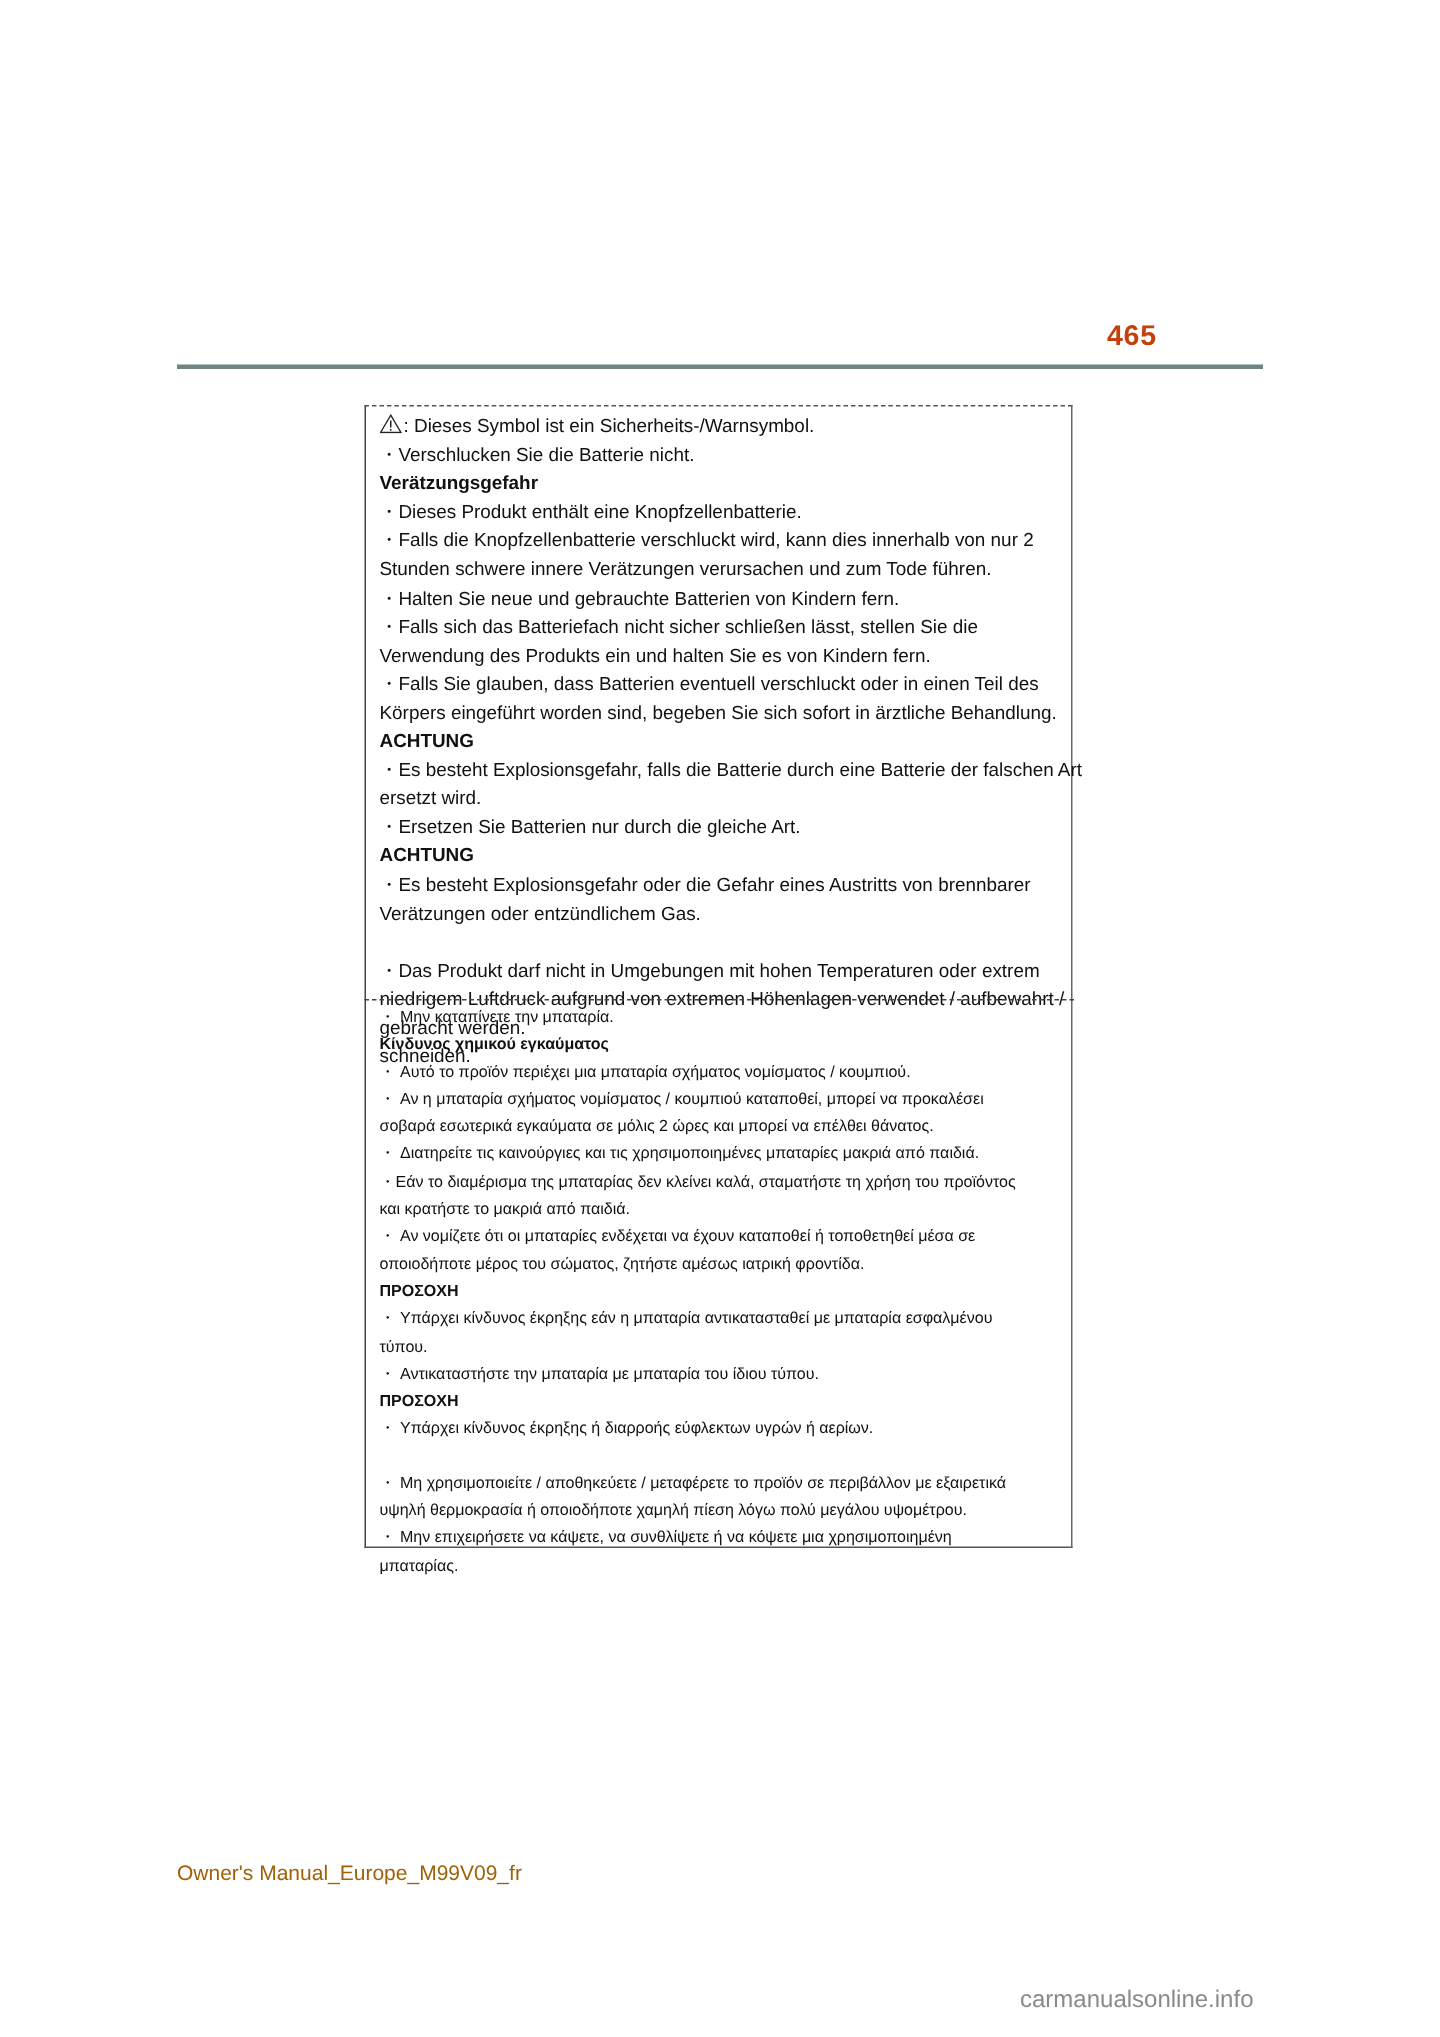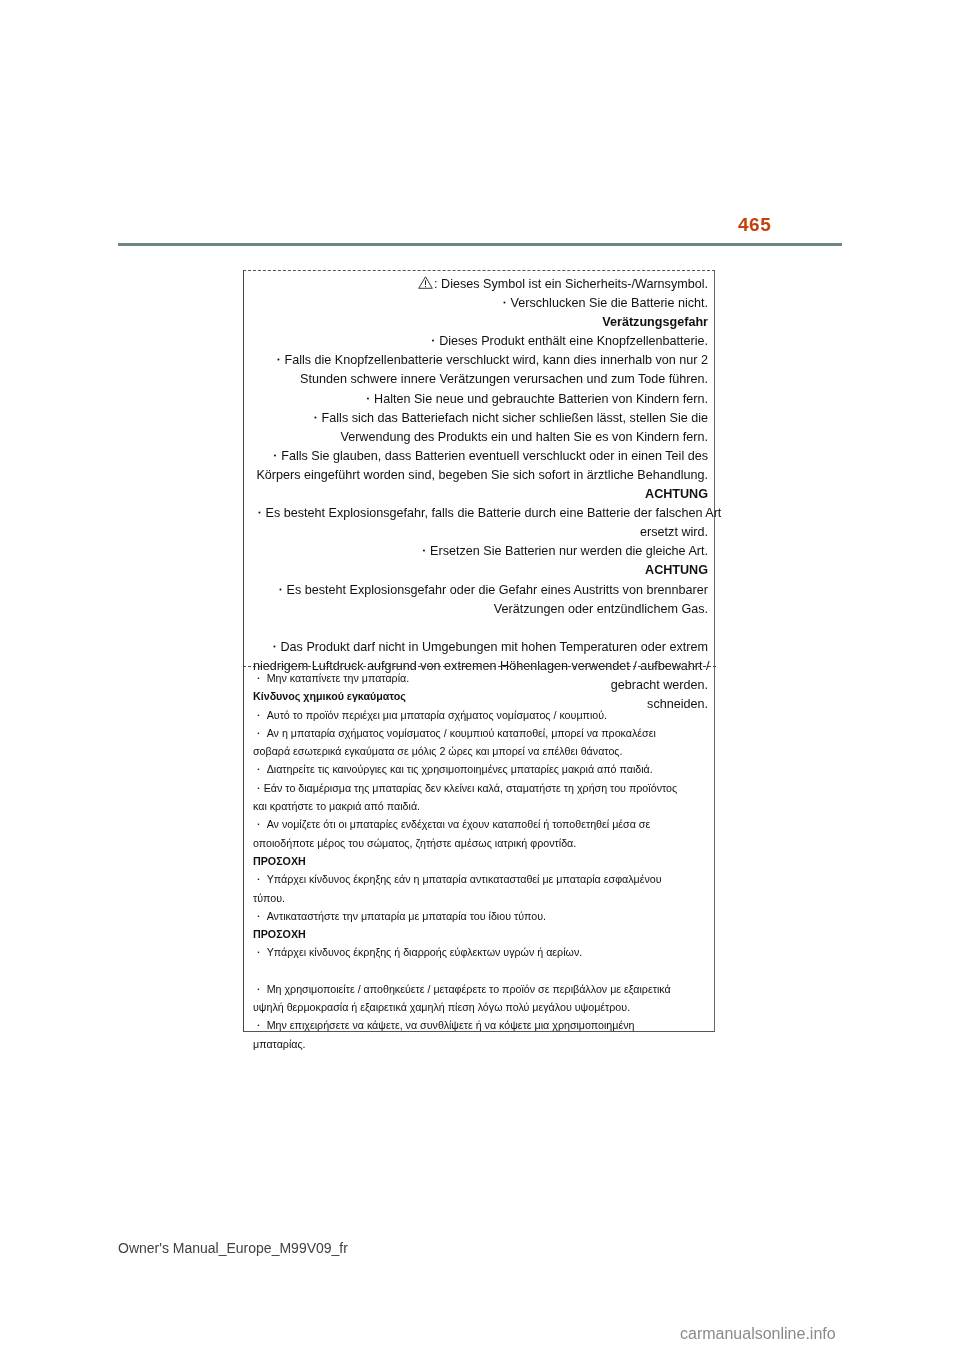--- a/index.html
+++ b/index.html
@@ -48,21 +48,20 @@
       position: absolute;
       left: 0;
       right: 0;
       padding: 0 6px 0 9px;
       box-sizing: border-box;
     }
     .section-de {
       top: 4px;
       font-size: 12.6px;
       line-height: 19.1px;
-      text-align: right;
     }
     .section-el {
       top: 398px;
       font-size: 10.7px;
       line-height: 18.3px;
     }
     .divider {
       position: absolute;
       left: -1px;
       right: -2px;
@@ -89,21 +88,21 @@
       width: 15px;
       height: 13px;
       vertical-align: -1px;
       margin-right: 1px;
     }
     .footer-text {
       position: absolute;
       left: 118px;
       top: 1240px;
       font-size: 14px;
-      color: #404040;
+      color: #a16207;
     }
     .watermark {
       position: absolute;
       left: 680px;
       top: 1325px;
       font-size: 16px;
       color: #8a8a8a;
     }
   </style>
 </head>
@@ -126,21 +125,21 @@
     <span class="line">・Falls die Knopfzellenbatterie verschluckt wird, kann dies innerhalb von nur 2</span>
     <span class="line">Stunden schwere innere Verätzungen verursachen und zum Tode führen.</span>
     <span class="line">・Halten Sie neue und gebrauchte Batterien von Kindern fern.</span>
     <span class="line">・Falls sich das Batteriefach nicht sicher schließen lässt, stellen Sie die</span>
     <span class="line">Verwendung des Produkts ein und halten Sie es von Kindern fern.</span>
     <span class="line">・Falls Sie glauben, dass Batterien eventuell verschluckt oder in einen Teil des</span>
     <span class="line">Körpers eingeführt worden sind, begeben Sie sich sofort in ärztliche Behandlung.</span>
     <span class="line bold">ACHTUNG</span>
     <span class="line">・Es besteht Explosionsgefahr, falls die Batterie durch eine Batterie der falschen Art</span>
     <span class="line">ersetzt wird.</span>
-    <span class="line">・Ersetzen Sie Batterien nur werden die gleiche Art.</span>
+    <span class="line">・Ersetzen Sie Batterien nur durch die gleiche Art.</span>
     <span class="line bold">ACHTUNG</span>
     <span class="line">・Es besteht Explosionsgefahr oder die Gefahr eines Austritts von brennbarer</span>
     <span class="line">Verätzungen oder entzündlichem Gas.</span>
     <span class="gap"></span>
     <span class="line">・Das Produkt darf nicht in Umgebungen mit hohen Temperaturen oder extrem</span>
     <span class="line">niedrigem Luftdruck aufgrund von extremen Höhenlagen verwendet / aufbewahrt /</span>
     <span class="line">gebracht werden.</span>
     <span class="line">schneiden.</span>
   </div>
 
@@ -158,21 +157,21 @@
     <span class="line"> ・ Αν νομίζετε ότι οι μπαταρίες ενδέχεται να έχουν καταποθεί ή τοποθετηθεί μέσα σε</span>
     <span class="line">οποιοδήποτε μέρος του σώματος, ζητήστε αμέσως ιατρική φροντίδα.</span>
     <span class="line bold">ΠΡΟΣΟΧΗ</span>
     <span class="line"> ・ Υπάρχει κίνδυνος έκρηξης εάν η μπαταρία αντικατασταθεί με μπαταρία εσφαλμένου</span>
     <span class="line">τύπου.</span>
     <span class="line"> ・ Αντικαταστήστε την μπαταρία με μπαταρία του ίδιου τύπου.</span>
     <span class="line bold">ΠΡΟΣΟΧΗ</span>
     <span class="line"> ・ Υπάρχει κίνδυνος έκρηξης ή διαρροής εύφλεκτων υγρών ή αερίων.</span>
     <span class="gap-el"></span>
     <span class="line"> ・ Μη χρησιμοποιείτε / αποθηκεύετε / μεταφέρετε το προϊόν σε περιβάλλον με εξαιρετικά</span>
-    <span class="line">υψηλή θερμοκρασία ή εξαιρετικά χαμηλή πίεση λόγω πολύ μεγάλου υψομέτρου.</span>
+    <span class="line">υψηλή θερμοκρασία ή οποιοδήποτε χαμηλή πίεση λόγω πολύ μεγάλου υψομέτρου.</span>
     <span class="line"> ・ Μην επιχειρήσετε να κάψετε, να συνθλίψετε ή να κόψετε μια χρησιμοποιημένη</span>
     <span class="line">μπαταρίας.</span>
   </div>
 
 </div>
 
 <div class="footer-text">Owner's Manual_Europe_M99V09_fr</div>
 <div class="watermark">carmanualsonline.info</div>
 
 </body></html>

